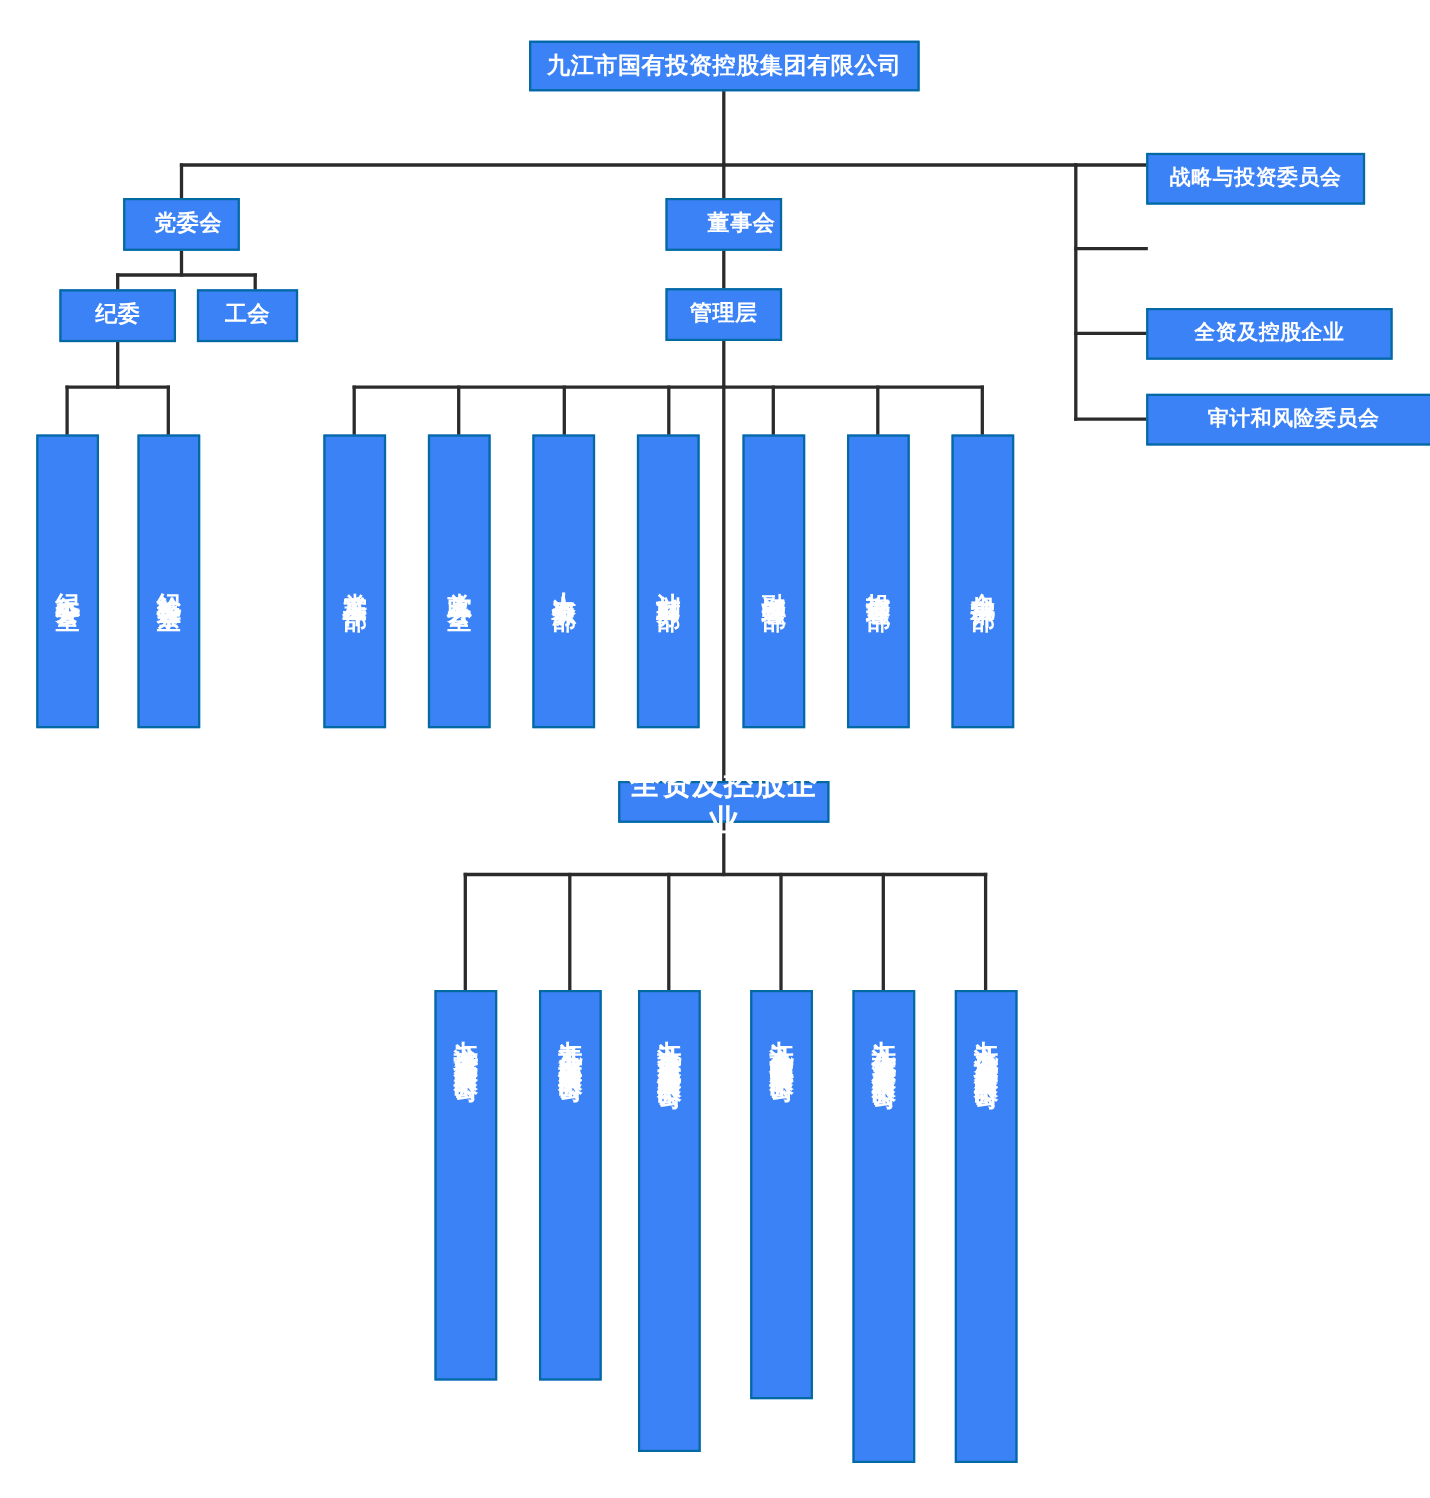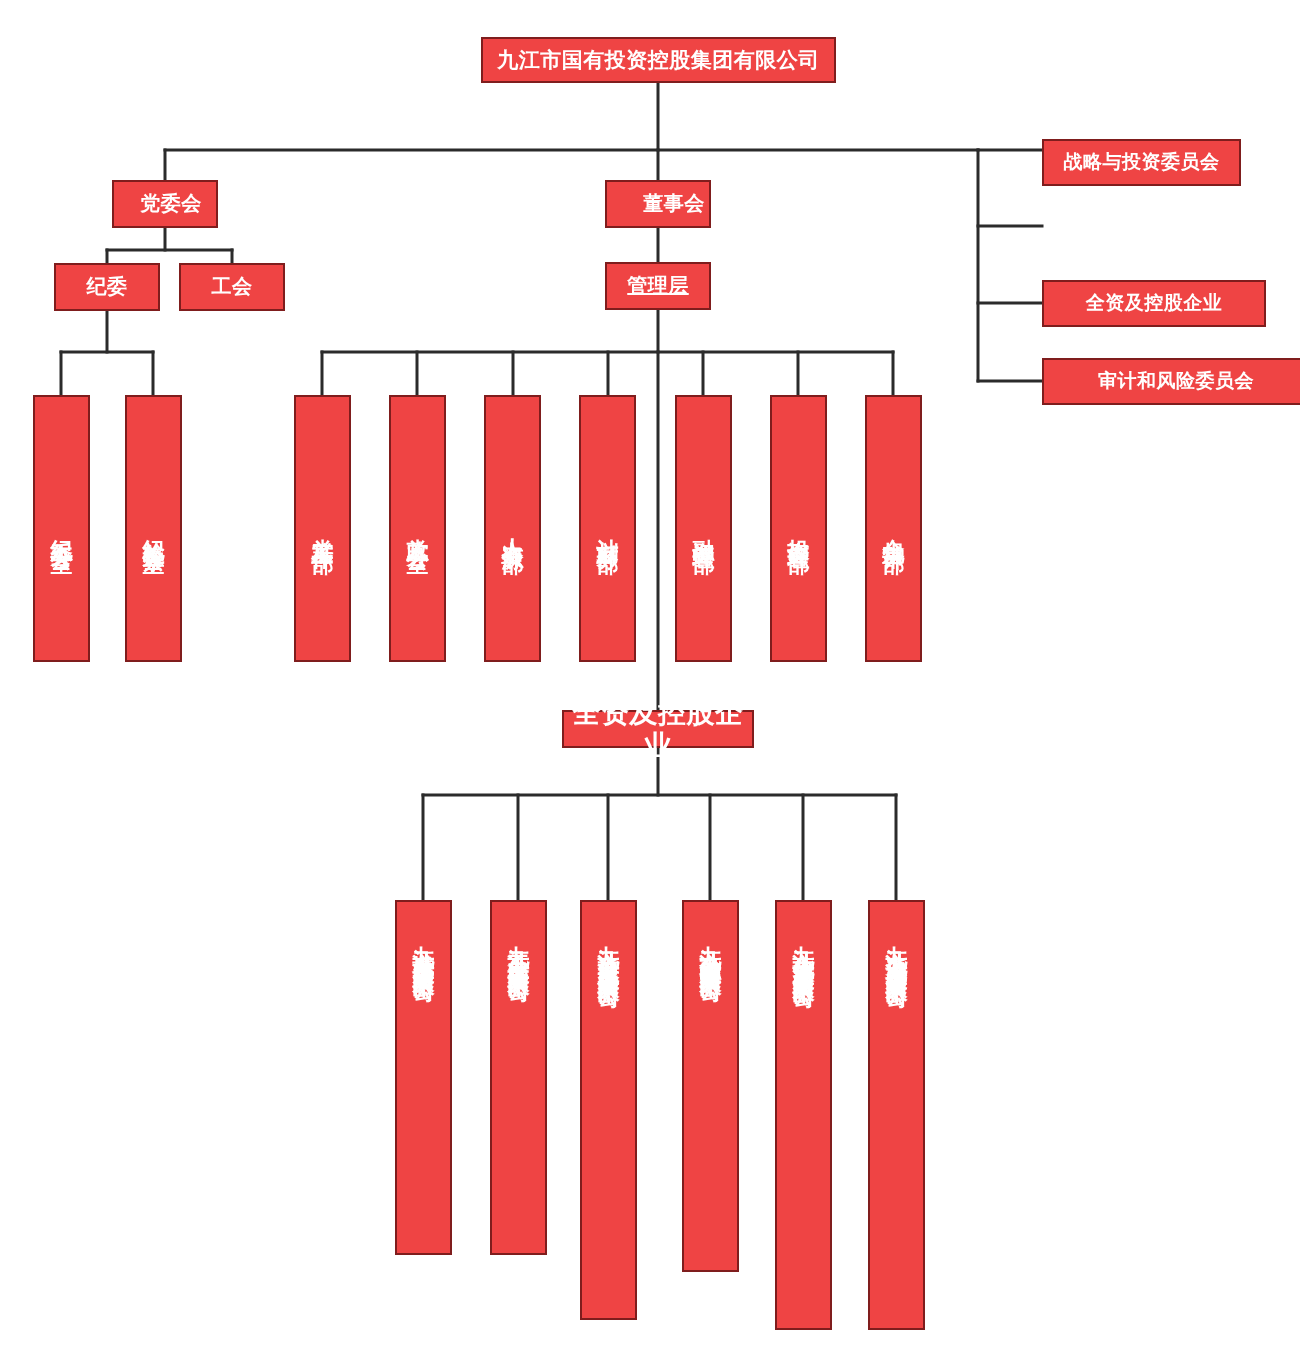--- a/index.html
+++ b/index.html
@@ -5,22 +5,22 @@
   html,body{margin:0;padding:0;background:#ffffff;}
   body{
     font-family:"Liberation Sans","DejaVu Sans",sans-serif;
     width:1300px;height:1362px;position:relative;overflow:hidden;
   }
   #chart{position:relative;width:1300px;height:1362px;}
   #wires{position:absolute;left:0;top:0;width:1300px;height:1362px;pointer-events:none;}
 
   .node{
     position:absolute;
-    background:#ef4444;
-    border:2px solid #7f1d1d;
+    background:#3b82f6;
+    border:2px solid #0369a1;
     box-sizing:border-box;
     color:#ffffff;
     font-weight:bold;
     display:flex;
     align-items:center;
     justify-content:center;
     text-align:center;
     line-height:1.18;
     letter-spacing:0.5px;
     z-index:2;
@@ -115,25 +115,25 @@
   <div class="node h" style="left:1042px;top:280px;width:224px;height:47px;font-size:19px;">
     <span>全资及控股企业</span>
   </div>
   <div class="node h" style="left:1042px;top:358px;width:268px;height:47px;font-size:19px;">
     <span>审计和风险委员会</span>
   </div>
 
   <div class="node h" style="left:54px;top:263px;width:106px;height:48px;font-size:20px;">
     <span>纪委</span>
   </div>
-  <div class="node h" style="left:179px;top:263px;width:106px;height:48px;font-size:20px;">
+  <div class="node h" style="left:179px;top:263px;width:92px;height:48px;font-size:20px;">
     <span>工会</span>
   </div>
 
-  <div class="node h" style="left:605px;top:262px;width:106px;height:48px;font-size:20px;text-decoration:underline;">
+  <div class="node h" style="left:605px;top:262px;width:106px;height:48px;font-size:20px;">
     <span>管理层</span>
   </div>
 
   <div class="node v ctr" style="left:33px;top:395px;width:57px;height:267px;font-size:22px;">
     <span>纪委办公室</span>
   </div>
   <div class="node v ctr" style="left:125px;top:395px;width:57px;height:267px;font-size:22px;">
     <span>纪检监察室</span>
   </div>
 

